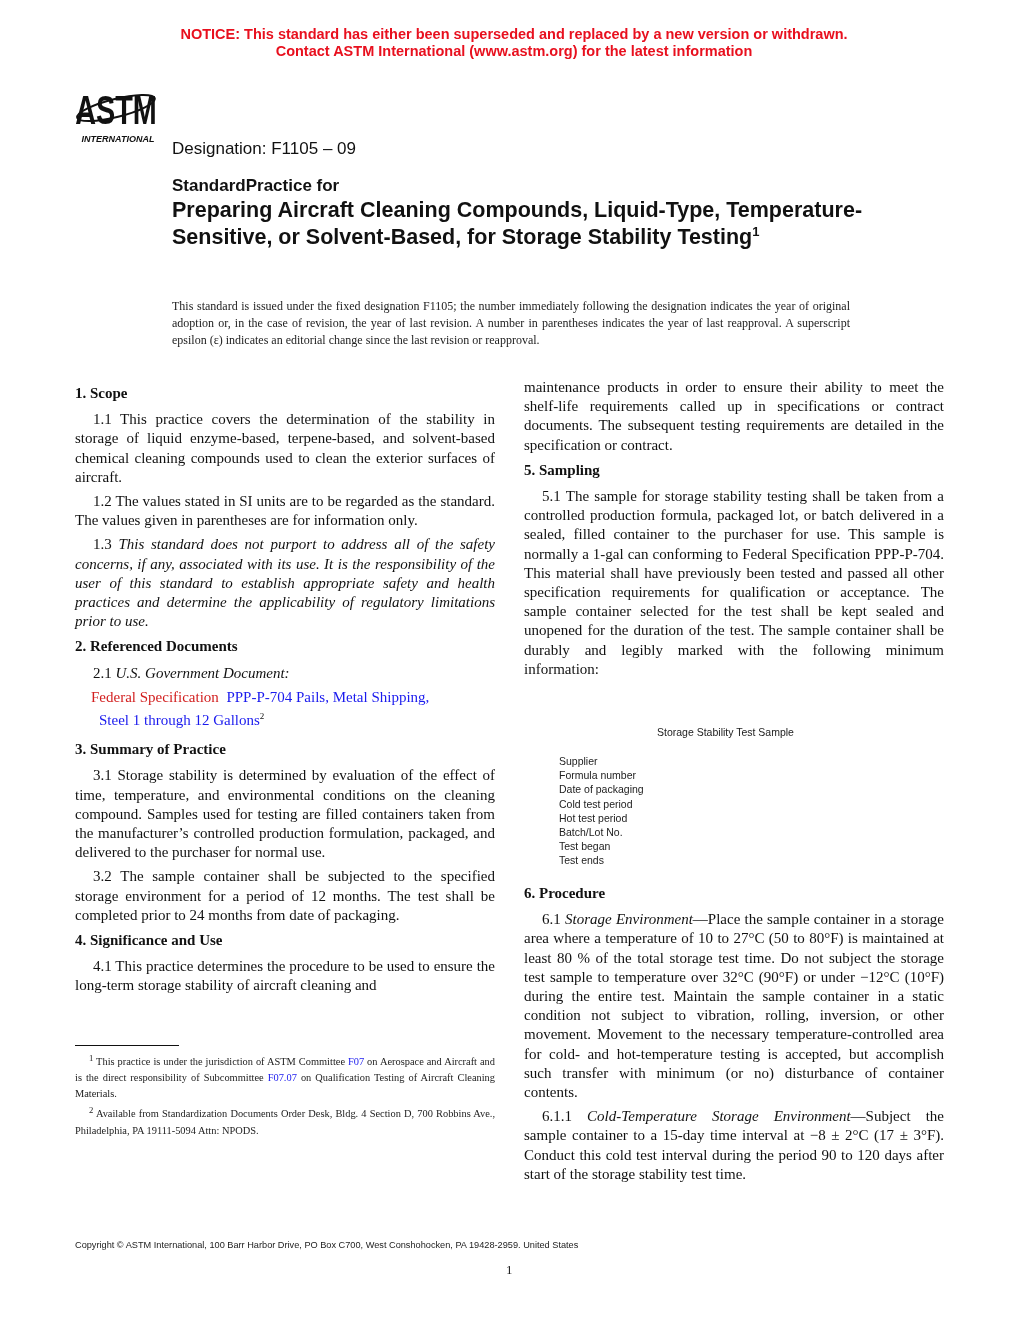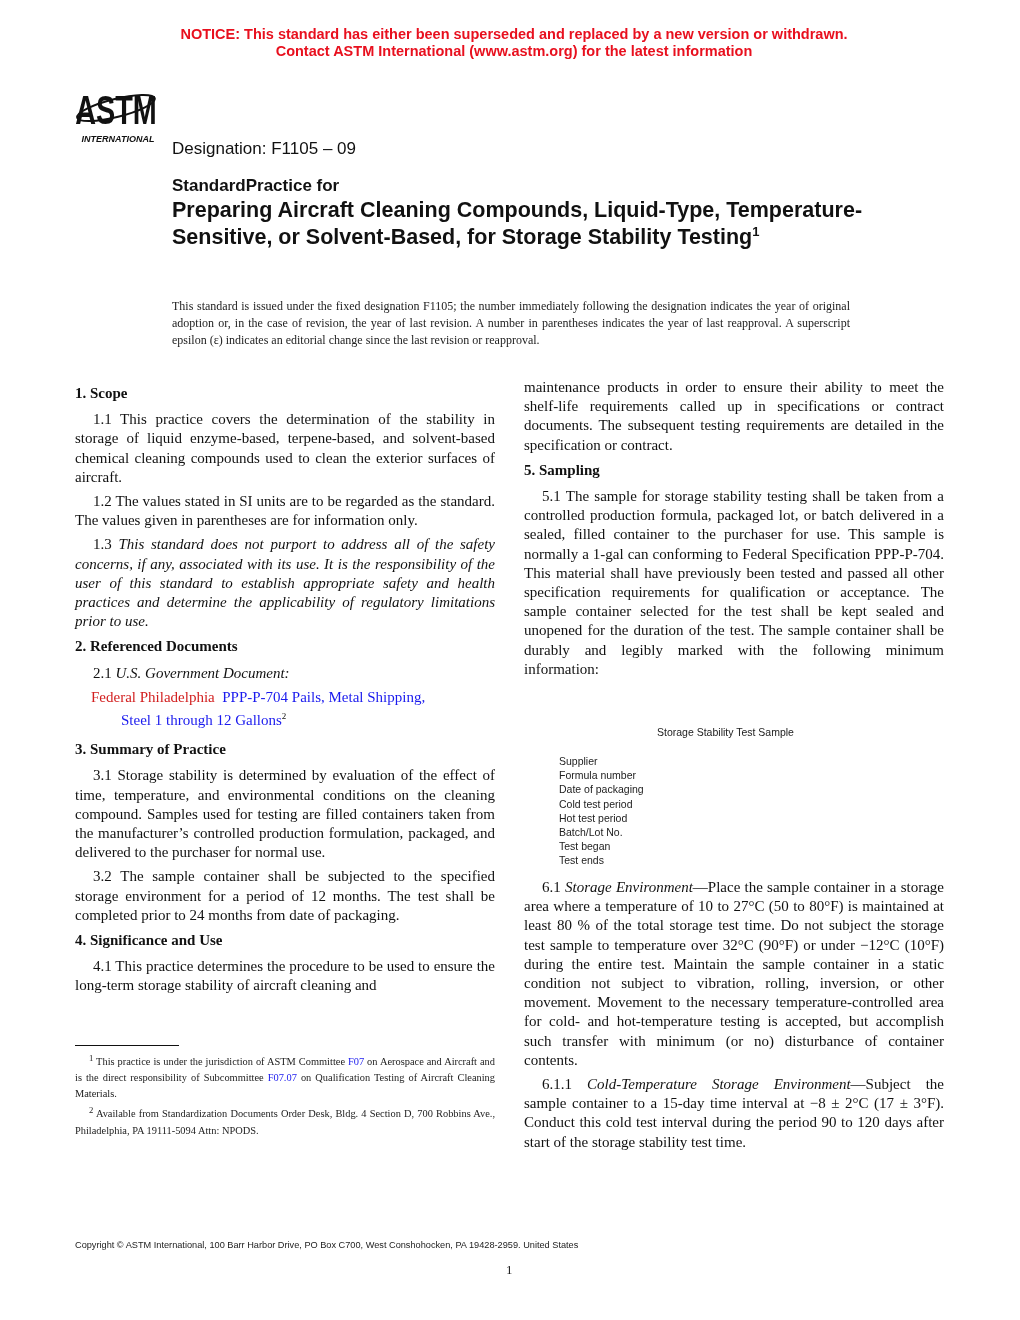--- a/index.html
+++ b/index.html
@@ -15,21 +15,21 @@
   .issued { left:172px; top:298px; width:678px; font-family:"Liberation Serif", serif; font-size:12px; line-height:17px; color:#222; text-align:justify; }
   .col { font-family:"Liberation Serif", serif; font-size:15px; line-height:19.2px; color:#111; width:420px; }
   .col p { margin:0 0 5px 0; text-align:justify; text-indent:18px; }
   .col h2 { margin:6px 0 7px 0; font-size:15px; font-weight:bold; }
   .col .it { font-style:italic; }
   .left { left:75px; top:378px; }
   .right { left:524px; top:378px; }
   .ref-line { margin:0 0 0 16px; }
   .red { color:#d21e1e; }
   .blue { color:#1a1aee; }
-  .ref-cont { margin-left:46px; }
+  .ref-cont { margin-left:24px; }
   .ref-cont sup { font-size:9px; }
   .fn-rule { left:75px; top:1045px; width:104px; height:1px; background:#111; }
   .footnotes { left:75px; top:1050px; width:420px; font-family:"Liberation Serif", serif; font-size:10.4px; line-height:16px; color:#222; }
   .footnotes p { margin:0; text-align:justify; text-indent:14px; }
   .footnotes .blue { color:#1a1aee; }
   .label-block { left:559px; top:726px; font-family:"Liberation Sans", sans-serif; font-size:10.5px; color:#222; }
   .label-title { margin-left:98px; margin-bottom:16px; }
   .label-item { line-height:14.2px; }
   .copyright { left:75px; top:1240px; font-family:"Liberation Sans", sans-serif; font-size:9.2px; color:#222; }
   .pagenum { left:506px; top:1262px; font-family:"Liberation Serif", serif; font-size:13px; color:#222; }
@@ -61,21 +61,21 @@
 
 <div class="abs col left">
   <h2>1.  Scope</h2>
   <p>1.1  This practice covers the determination of the stability in storage of liquid enzyme-based, terpene-based, and solvent-based chemical cleaning compounds used to clean the exterior surfaces of aircraft.</p>
   <p>1.2  The values stated in SI units are to be regarded as the standard. The values given in parentheses are for information only.</p>
   <p><span>1.3 </span><span class="it">This standard does not purport to address all of the safety concerns, if any, associated with its use. It is the responsibility of the user of this standard to establish appropriate safety and health practices and determine the applicability of regulatory limitations prior to use.</span></p>
 
   <h2>2.  Referenced Documents</h2>
   <p><span>2.1 </span><span class="it">U.S. Government Document:</span></p>
   <div class="ref-line">
-    <span class="red">Federal Philadelphia</span>&nbsp;
+    <span class="red">Federal Specification</span>&nbsp;
     <span class="blue">PPP-P-704 Pails, Metal Shipping,</span>
   </div>
   <div class="ref-cont blue"><span>Steel 1 through 12 Gallons</span><sup class="blk" style="color:#111">2</sup></div>
 
   <h2 style="margin-top:10px">3.  Summary of Practice</h2>
   <p>3.1  Storage stability is determined by evaluation of the effect of time, temperature, and environmental conditions on the cleaning compound. Samples used for testing are filled containers taken from the manufacturer’s controlled production formulation, packaged, and delivered to the purchaser for normal use.</p>
   <p>3.2  The sample container shall be subjected to the specified storage environment for a period of 12 months. The test shall be completed prior to 24 months from date of packaging.</p>
 
   <h2>4.  Significance and Use</h2>
   <p>4.1  This practice determines the procedure to be used to ensure the long-term storage stability of aircraft cleaning and</p>
@@ -99,18 +99,19 @@
   <div class="label-item">Formula number</div>
   <div class="label-item">Date of packaging</div>
   <div class="label-item">Cold test period</div>
   <div class="label-item">Hot test period</div>
   <div class="label-item">Batch/Lot No.</div>
   <div class="label-item">Test began</div>
   <div class="label-item">Test ends</div>
 </div>
 
 <div class="abs col" style="left:524px; top:878px;">
+  <h2>6.  Procedure</h2>
   <p><span>6.1 </span><span class="it">Storage Environment</span><span>—Place the sample container in a storage area where a temperature of 10 to 27°C (50 to 80°F) is maintained at least 80 % of the total storage test time. Do not subject the storage test sample to temperature over 32°C (90°F) or under −12°C (10°F) during the entire test. Maintain the sample container in a static condition not subject to vibration, rolling, inversion, or other movement. Movement to the necessary temperature-controlled area for cold- and hot-temperature testing is accepted, but accomplish such transfer with minimum (or no) disturbance of container contents.</span></p>
   <p><span>6.1.1 </span><span class="it">Cold-Temperature Storage Environment</span><span>—Subject the sample container to a 15-day time interval at −8 ± 2°C (17 ± 3°F). Conduct this cold test interval during the period 90 to 120 days after start of the storage stability test time.</span></p>
 </div>
 
 <div class="abs copyright">Copyright © ASTM International, 100 Barr Harbor Drive, PO Box C700, West Conshohocken, PA 19428-2959. United States</div>
 <div class="abs pagenum">1</div>
 
 </body></html>

